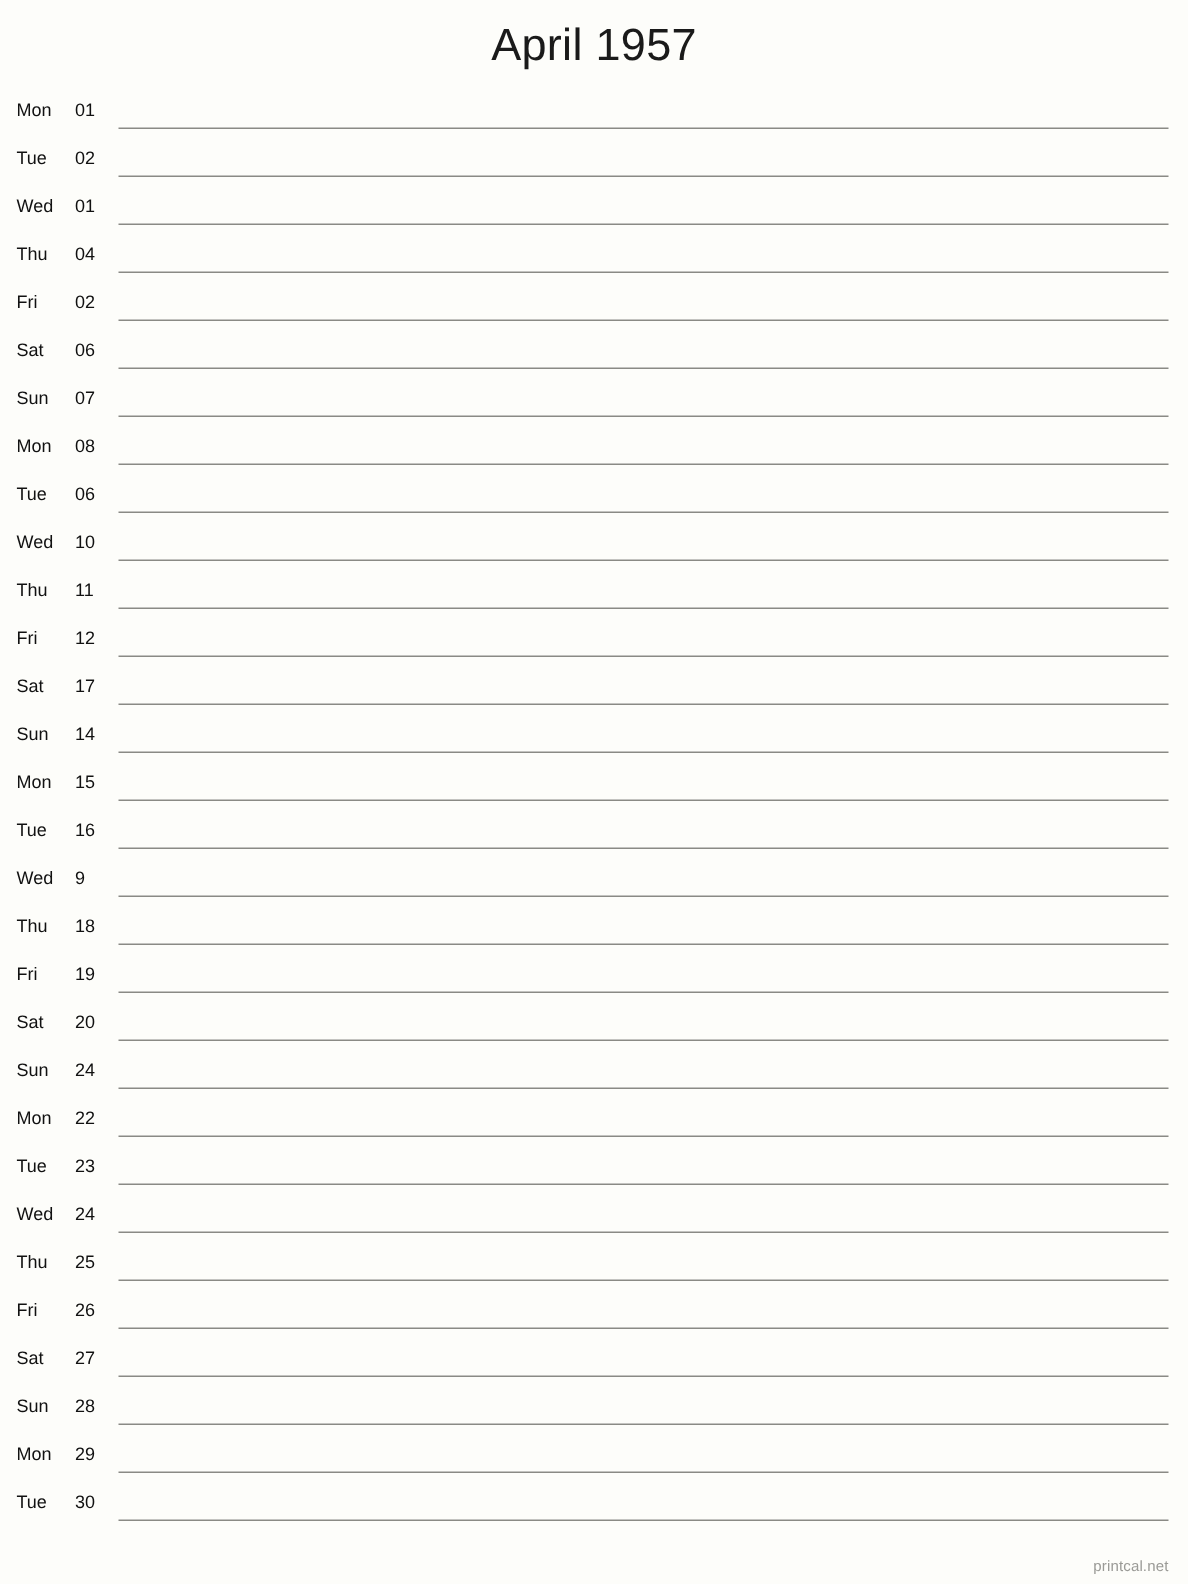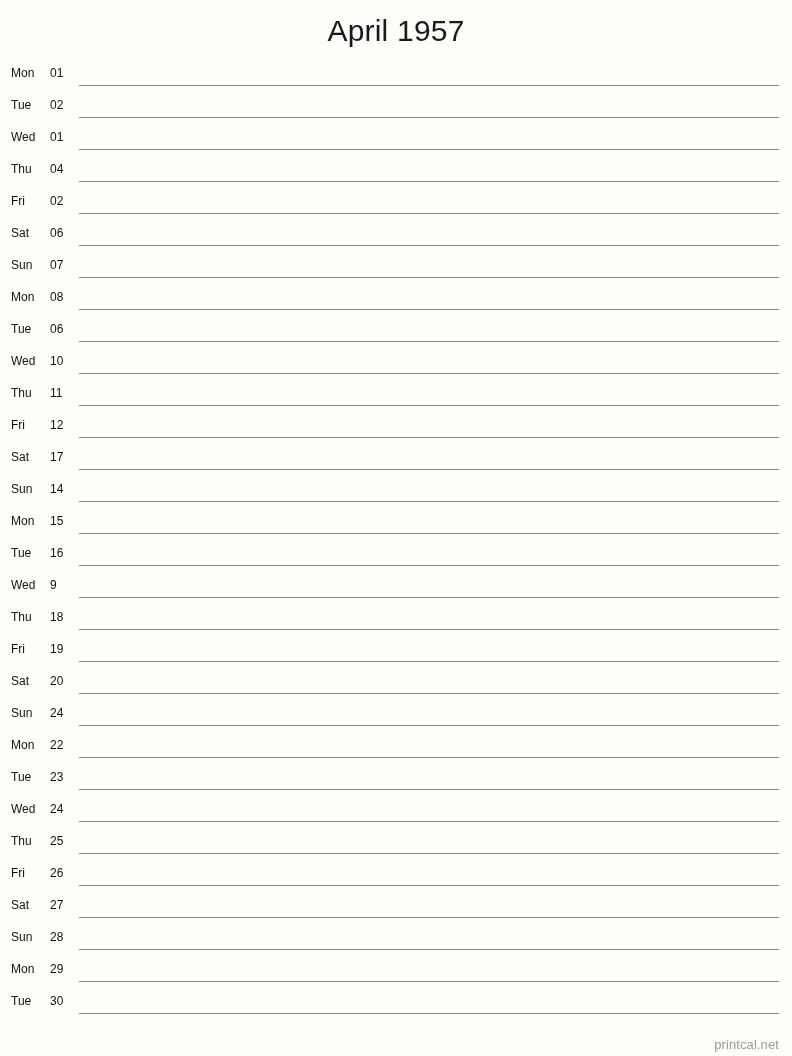--- a/index.html
+++ b/index.html
@@ -78,21 +78,21 @@
     height: 0;
     border-top: 1px solid #8a8a85;
   }
   
   .footer {
     position: absolute;
     left: 0;
     top: 1039px;
     width: 779px;
     text-align: right;
-    font-size: 13px;
+    font-size: 10px;
     line-height: 12px;
     color: #9a9a96;
     letter-spacing: 0.1px;
   }
 </style>
 </head>
 <body>
 
 <div class="page">
 

